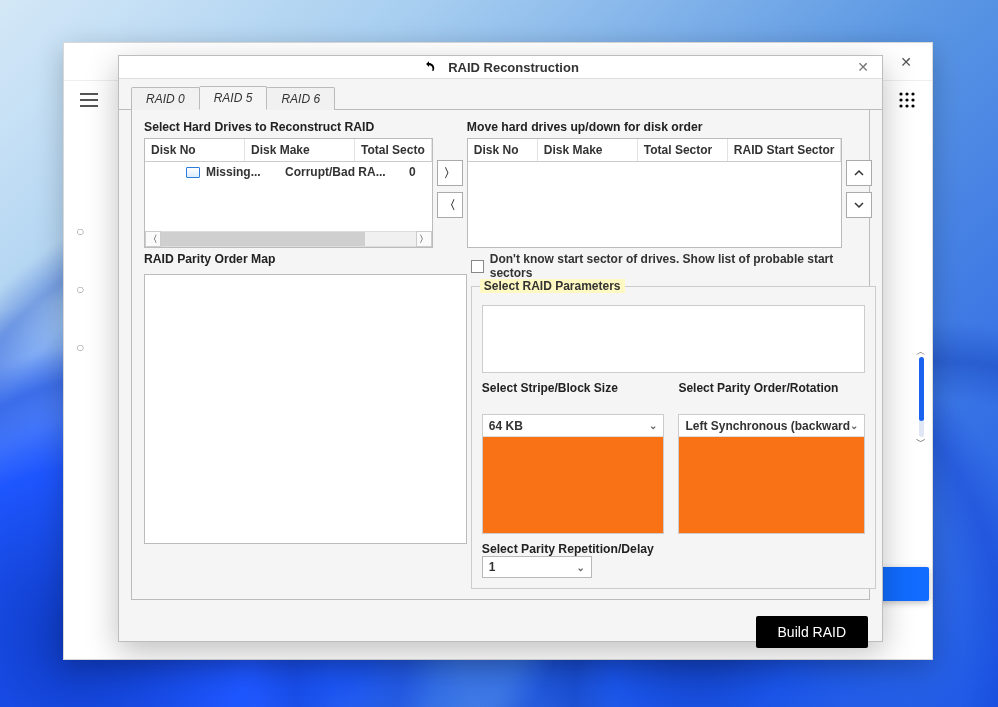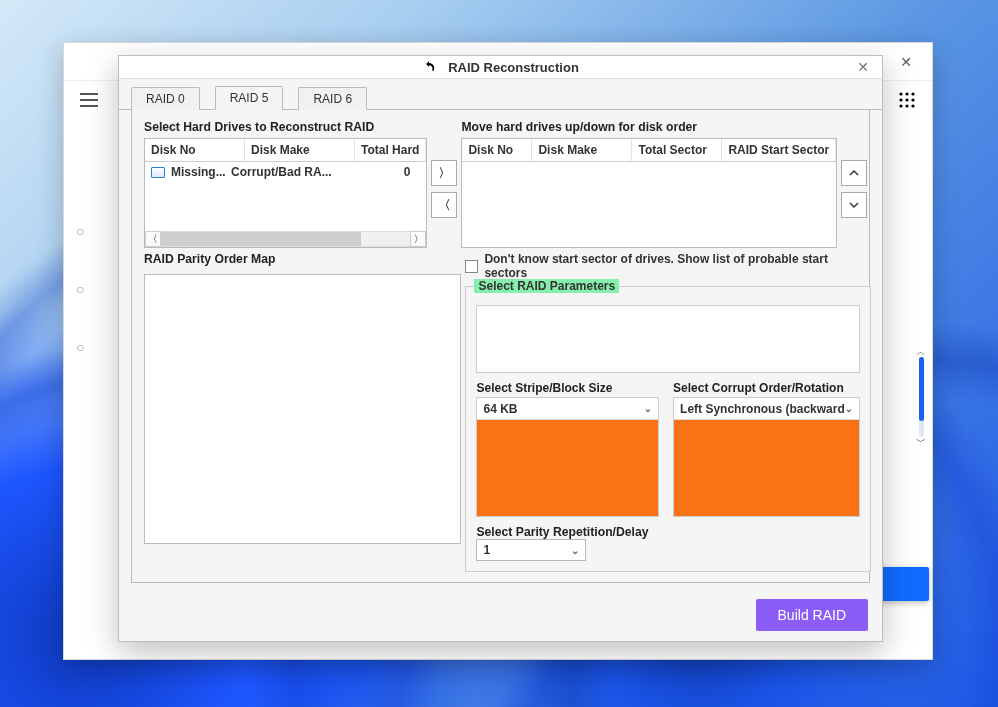--- a/index.html
+++ b/index.html
@@ -56,21 +56,21 @@
     box-shadow: 0 10px 30px rgba(0,0,0,.25);
     display:flex; flex-direction:column;
   }
   .modal-titlebar {
     height:30px; background:#fff; border-bottom:1px solid #ddd;
     display:flex; align-items:center; justify-content:space-between; padding:0 6px;
   }
   .modal-title { flex:1; text-align:center; font-weight:600; font-size:13px; display:flex; align-items:center; justify-content:center; gap:12px;}
   .close-x { width:26px; height:22px; display:flex; align-items:center; justify-content:center; color:#777; font-size:14px;}
 
-  .tabs-row { height:26px; display:flex; align-items:flex-end; padding:0 12px; border-bottom:1px solid #bbb; gap:16px; margin-top:6px;}
+  .tabs-row { height:26px; display:flex; align-items:flex-end; padding:0 12px; border-bottom:1px solid #bbb; gap:0; margin-top:6px;font-style:italic;}
   .tab { padding:4px 14px; border:1px solid #bbb; border-bottom:none; background:#f1f1f1; font-size:12px; position:relative; top:1px; border-radius:2px 2px 0 0; margin-right:-1px;}
   .tab.active { background:#f5f5f5; border-bottom:1px solid #f5f5f5; z-index:2; }
 
   .work-area { flex:1; border:1px solid #bbb; margin:0 12px 10px 12px; border-top:none; padding:10px 12px 10px 12px; display:grid; grid-template-columns: 1fr 34px 1fr 34px; grid-template-rows: auto auto 1fr; column-gap:0; row-gap:4px; position:relative;font-weight:bold; }
 
   .sect-label { font-size:12.2px; color:#222; }
   .table-box { border:1px solid #bbb; background:#fff; height:110px; display:flex; flex-direction:column; }
   .thead { display:flex; border-bottom:1px solid #ccc; font-size:12px; }
   .th { padding:4px 6px; border-right:1px solid #e2e2e2; white-space:nowrap; overflow:hidden; }
   .tbody { flex:1; overflow:hidden; }
@@ -83,33 +83,33 @@
 
   .move-col { display:flex; flex-direction:column; gap:6px; justify-content:flex-start; padding:22px 4px 0 4px; }
   .sq-btn { width:26px; height:26px; border:1px solid #aaa; background:#fff; display:flex; align-items:center; justify-content:center; font-size:12px; color:#333; }
 
   .parity-box { border:1px solid #bbb; background:#fff; height:270px; }
 
   .right-lower { display:flex; flex-direction:column; gap:6px; }
   .chk-row { display:flex; align-items:center; gap:6px; font-size:12px; }
   .chk { width:13px; height:13px; border:1px solid #888; background:#fff; }
   .group { border:1px solid #ccc; padding:8px 10px 10px 10px; position:relative; background:#f5f5f5; }
-  .group-title { position:absolute; top:-8px; left:8px; background:#86efac; padding:0 4px; font-size:12px; }
+  .group-title { position:absolute; top:-8px; left:8px; background:#fef9c3; padding:0 4px; font-size:12px; }
   .sectors-box { border:1px solid #ccc; background:#fff; height:68px; margin-top:10px; }
   .param-row { display:flex; gap:14px; margin-top:8px; }
-  .param-col { flex:1; display:flex; flex-direction:column; gap:2px;}
+  .param-col { flex:1; display:flex; flex-direction:column; gap:19px;}
   .param-col .sect-label { font-size:12px; }
   .select-box { border:1px solid #b8b8b8; background:#fff; height:22px; display:flex; align-items:center; justify-content:space-between; padding:0 6px; font-size:12px; color:#333; }
   .select-box .caret { font-size:10px; color:#666; }
   .param-tall { border:1px solid #ccc; background:#f97316; height:120px; display:flex; flex-direction:column;}
   .param-tall .select-box { border:none; border-bottom:1px solid #ddd; }
   .narrow-sel { width:110px; }
 
   .footer { display:flex; justify-content:flex-end; padding:6px 14px 12px 14px;}
-  .build-btn { background:#8b5cf6; color:#fff; border:none; padding:8px 22px; font-size:14px; border-radius:2px; }
+  .build-btn { background:#000000; color:#fff; border:none; padding:8px 22px; font-size:14px; border-radius:2px; }
 
   .grid-left-head { grid-column:1; grid-row:1; }
   .grid-left-table { grid-column:1; grid-row:2; }
   .grid-mid-btns  { grid-column:2; grid-row:2; }
   .grid-right-head{ grid-column:3 / span 2; grid-row:1; }
   .grid-right-table{ grid-column:3; grid-row:2; }
   .grid-right-btns{ grid-column:4; grid-row:2; }
   .grid-left-par  { grid-column:1 / span 2; grid-row:3; display:flex; flex-direction:column; gap:8px;}
   .grid-right-low { grid-column:3 / span 2; grid-row:3; padding-left:4px;}
 </style>
@@ -197,25 +197,25 @@
   </div>
 
   <div class="work-area">
 
     <div class="grid-left-head sect-label">Select Hard Drives to Reconstruct RAID</div>
 
     <div class="grid-left-table table-box">
       <div class="thead">
         <div class="th" style="width:100px">Disk No</div>
         <div class="th" style="width:110px">Disk Make</div>
-        <div class="th" style="flex:1">Total Hard</div>
+        <div class="th" style="flex:1">Total Secto</div>
       </div>
       <div class="tbody">
         <div class="trow">
-          <div style="width:80px; overflow:hidden; white-space:nowrap;"><span class="drive-ic"></span><span>Missing...</span></div>
+          <div style="width:99px; overflow:hidden; white-space:nowrap;margin-left:35px;"><span class="drive-ic"></span><span>Missing...</span></div>
           <div style="width:110px; overflow:hidden; white-space:nowrap;">Corrupt/Bad RA...</div>
           <div style="flex:1; text-align:right; padding-right:10px;">0</div>
         </div>
       </div>
       <div class="hscroll">
         <div class="hs-arrow">〈</div>
         <div class="hs-track">
             <div class="hs-thumb"></div>
           </div>
         <div class="hs-arrow">〉</div>
@@ -272,21 +272,21 @@
           <div class="param-col">
             <div class="sect-label">Select Stripe/Block Size</div>
             <div class="param-tall">
               <div class="select-box">
                 <span>64 KB</span>
                 <span class="caret">⌄</span>
               </div>
             </div>
           </div>
           <div class="param-col">
-            <div class="sect-label">Select Corrupt Order/Rotation</div>
+            <div class="sect-label">Select Parity Order/Rotation</div>
             <div class="param-tall">
               <div class="select-box">
                 <span style="overflow:hidden; white-space:nowrap;">Left Synchronous (backward</span>
                 <span class="caret">⌄</span>
               </div>
             </div>
           </div>
         </div>
 
         <div style="margin-top:8px">

